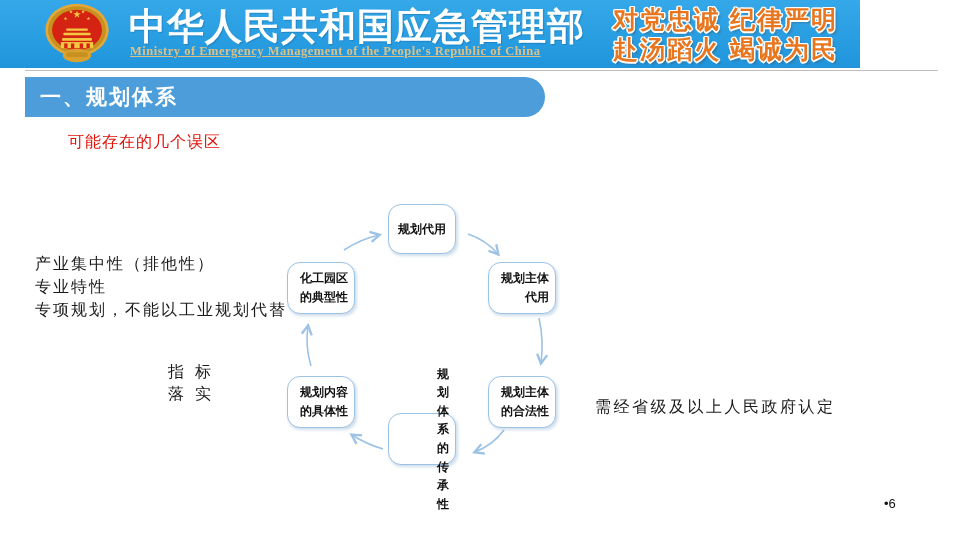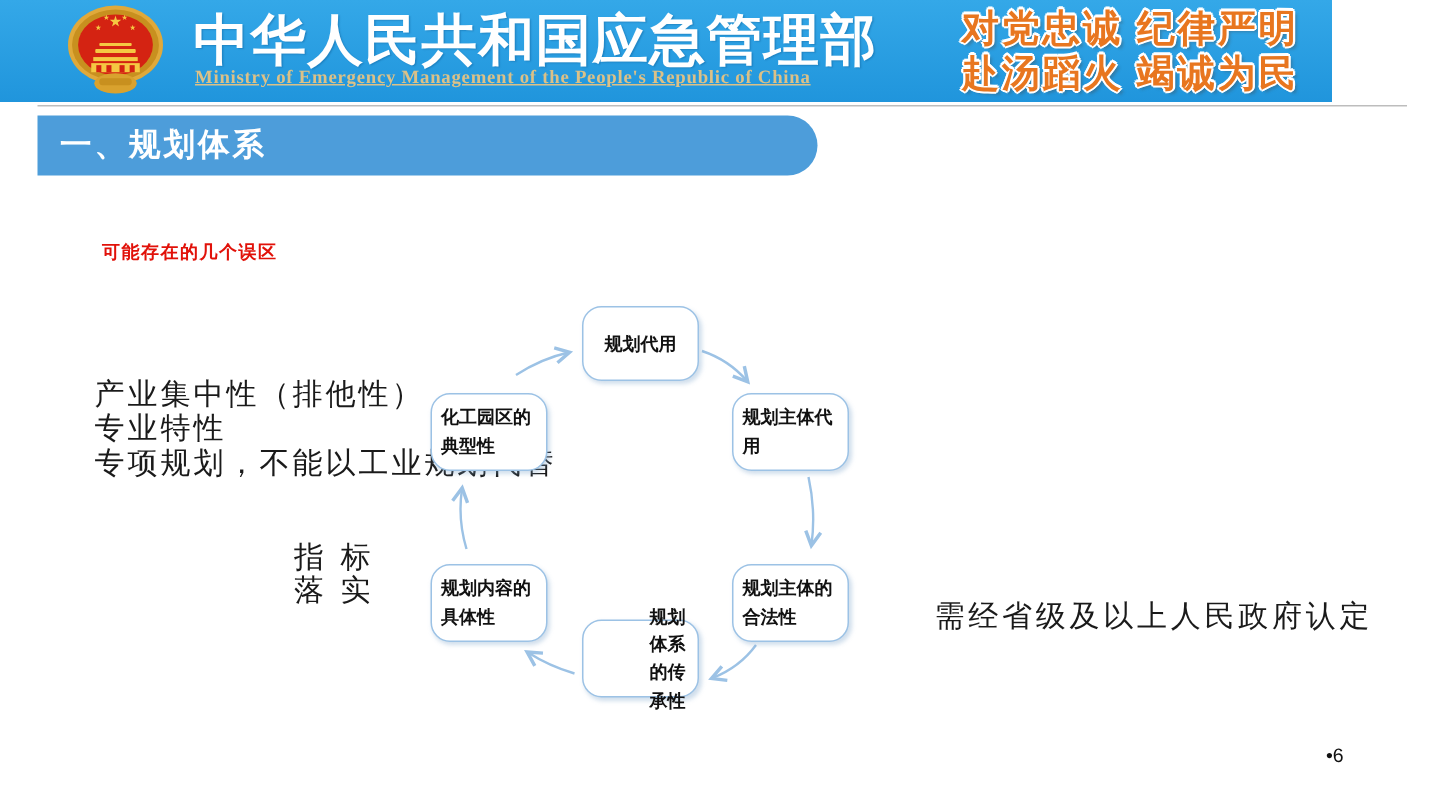--- a/index.html
+++ b/index.html
@@ -1,21 +1,21 @@
 <!DOCTYPE html>
 <html><head>
 <meta charset="utf-8">
 <style>
   html,body{margin:0;padding:0;background:#888;}
   .slide{position:relative;width:960px;height:540px;background:#ffffff;overflow:hidden;
          font-family:"Liberation Sans",sans-serif;}
 
   
   .header{position:absolute;left:0;top:0;width:860px;height:68px;
-          background:linear-gradient(180deg,#34a8e8 0%,#2095dc 100%);padding-left:28px;}
+          background:linear-gradient(180deg,#34a8e8 0%,#2095dc 100%);}
   .emblem{position:absolute;left:42px;top:3px;width:70px;height:62px;}
   .header-title{position:absolute;left:129px;top:2px;font-size:37px;font-weight:bold;
                 color:#ffffff;letter-spacing:1px;white-space:nowrap;
                 text-shadow:1px 1px 1px rgba(0,60,110,.25);}
   .header-subtitle{position:absolute;left:130px;top:44px;font-size:12.5px;font-weight:bold;
                    font-family:"Liberation Serif",serif;color:#dcc187;letter-spacing:.5px;
                    white-space:nowrap;text-decoration:underline;}
   .slogan{position:absolute;right:22px;top:4px;text-align:center;font-weight:800;
           font-size:25px;line-height:30px;letter-spacing:2px;color:#e8761f;white-space:nowrap;
           text-shadow:-1.5px 0 #fff,1.5px 0 #fff,0 -1.5px #fff,0 1.5px #fff,
@@ -23,32 +23,32 @@
                       2.5px 2.5px 2px rgba(70,70,70,.35);}
   .divider{position:absolute;left:25px;right:22px;top:70px;height:1px;background:#bdbdbd;}
 
   
   .section-bar{position:absolute;left:25px;top:77px;width:520px;height:40px;
                background:#4d9dda;border-radius:0 21px 21px 0;color:#fff;
                font-size:21px;font-weight:bold;line-height:40px;padding-left:15px;
                letter-spacing:2px;box-sizing:border-box;}
 
   
-  .red-heading{position:absolute;left:68px;top:160px;font-size:12px;font-weight:bold;
+  .red-heading{position:absolute;left:68px;top:132px;font-size:16px;font-weight:normal;
                color:#e11109;letter-spacing:1px;}
-  .note{position:absolute;font-family:"Liberation Serif",serif;color:#1a1a1a;font-size:20px;margin-left:28px;}
+  .note{position:absolute;font-family:"Liberation Serif",serif;color:#1a1a1a;font-size:16px;}
   .note-left{left:35px;top:252px;line-height:23px;letter-spacing:2px;}
   .note-mid{left:168px;top:361px;line-height:22px;letter-spacing:11px;}
   .note-right{left:595px;top:397px;letter-spacing:2.5px;white-space:nowrap;}
 
   
   .arrows{position:absolute;left:0;top:0;pointer-events:none;}
-  .node{position:absolute;width:78px;background:#ffffff;border:1.5px solid #9cc2e5;
+  .node{position:absolute;width:68px;background:#ffffff;border:1.5px solid #9cc2e5;
         border-radius:13px;display:flex;align-items:center;justify-content:center;
-        text-align:left;font-weight:bold;font-size:12px;line-height:1.55;color:#111;
+        text-align:right;font-weight:bold;font-size:12px;line-height:1.55;color:#111;
         padding:3px 6px;box-sizing:border-box;
         box-shadow:1.5px 2px 3px rgba(120,160,200,.35);}
   .node-top{left:388px;top:204px;height:50px;}
   .node-tr{left:488px;top:262px;height:52px;}
   .node-br{left:488px;top:376px;height:52px;}
   .node-bottom{left:388px;top:413px;height:52px;padding-left:44px;}
   .node-bl{left:287px;top:376px;height:52px;}
   .node-tl{left:287px;top:262px;height:52px;}
 
   .page-number{position:absolute;left:884px;top:496px;font-size:13px;color:#111;}

